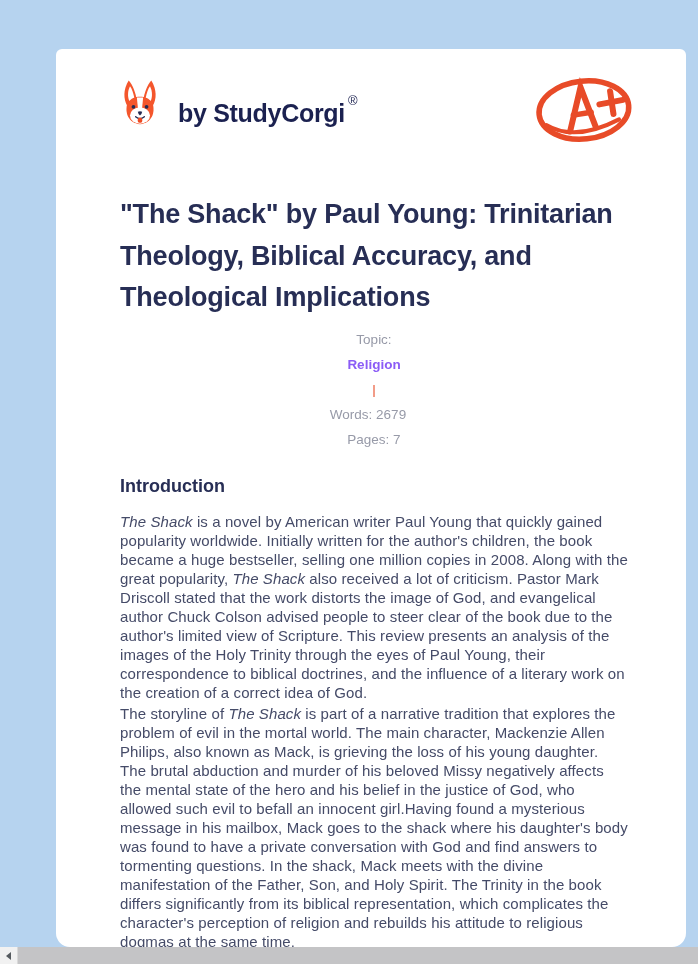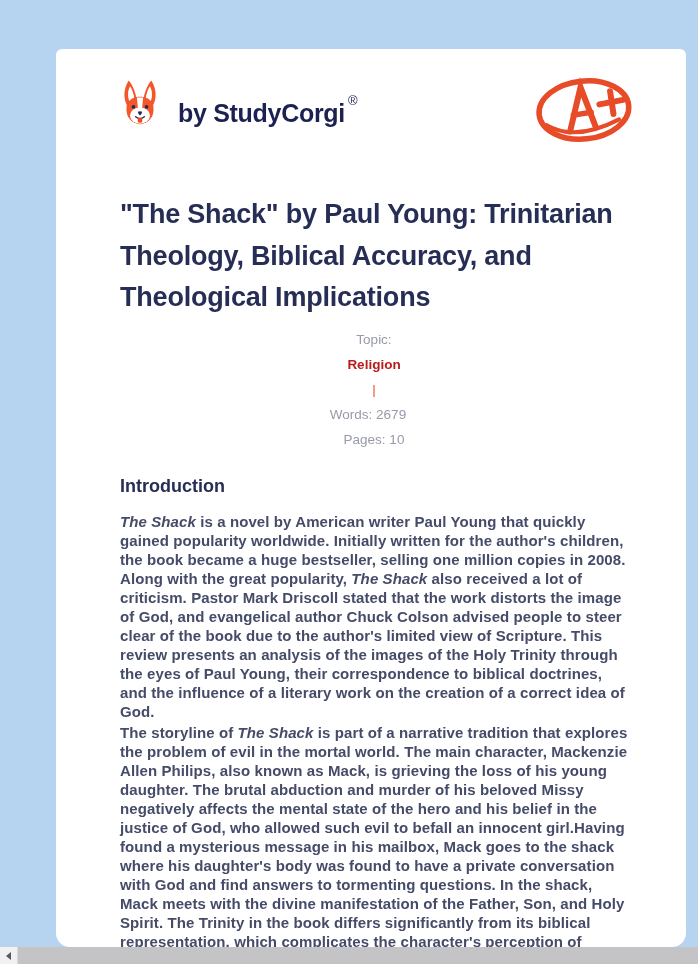--- a/index.html
+++ b/index.html
@@ -31,31 +31,31 @@
   .page-title{
     margin:46px 0 0 0;
     font-size:27px;line-height:41.5px;font-weight:bold;color:#272e55;
     letter-spacing:-0.2px;
   }
   .meta-row{
     margin-top:12px;
     font-size:13.5px;line-height:18px;color:#979aa8;
     display:flex;align-items:center;gap:7px;flex-direction:column;
   }
-  .meta-topic-value{color:#b91c1c;font-weight:bold;}
+  .meta-topic-value{color:#8b5cf6;font-weight:bold;}
   .meta-divider{color:#e8502d;padding:0 4px;}
   .meta-words{margin-right:12px;}
   h2.section-heading{
     margin:26px 0 15px 0;
     font-size:18px;line-height:22px;font-weight:bold;color:#272e55;
   }
   h2.section-heading.tight{margin-top:2px;}
   p.body-text{
     margin:0 0 2px 0;
-    font-size:15px;line-height:19px;color:#454b68;letter-spacing:0.1px;font-weight:bold;
+    font-size:15px;line-height:19px;color:#454b68;letter-spacing:0.1px;
   }
   p.body-text em{font-style:italic;}
   .hscrollbar{
     position:absolute;left:0;bottom:0;width:698px;height:17px;
     background:#f1f1f1;display:flex;align-items:center;
   }
   .scroll-btn{
     width:17px;height:17px;flex:0 0 17px;
     display:flex;align-items:center;justify-content:center;background:#f1f1f1;
   }
@@ -106,21 +106,21 @@
     </div>
   </div>
 
   <h1 class="page-title">"The Shack" by Paul Young: Trinitarian Theology, Biblical Accuracy, and Theological Implications</h1>
 
   <div class="meta-row">
     <span>Topic:</span>
     <span class="meta-topic-value">Religion</span>
     <span class="meta-divider">|</span>
     <span class="meta-words">Words: 2679</span>
-    <span>Pages: 10</span>
+    <span>Pages: 7</span>
   </div>
 
   <h2 class="section-heading">Introduction</h2>
   <p class="body-text"><em>The Shack</em><span> is a novel by American writer Paul Young that quickly gained popularity worldwide. Initially written for the author's children, the book became a huge bestseller, selling one million copies in 2008. Along with the great popularity, </span><em>The Shack</em><span> also received a lot of criticism. Pastor Mark Driscoll stated that the work distorts the image of God, and evangelical author Chuck Colson advised people to steer clear of the book due to the author's limited view of Scripture. This review presents an analysis of the images of the Holy Trinity through the eyes of Paul Young, their correspondence to biblical doctrines, and the influence of a literary work on the creation of a correct idea of God.</span></p>
 
   <p class="body-text"><span>The storyline of </span><em>The Shack</em><span> is part of a narrative tradition that explores the problem of evil in the mortal world. The main character, Mackenzie Allen Philips, also known as Mack, is grieving the loss of his young daughter. The brutal abduction and murder of his beloved Missy negatively affects the mental state of the hero and his belief in the justice of God, who allowed such evil to befall an innocent girl.Having found a mysterious message in his mailbox, Mack goes to the shack where his daughter's body was found to have a private conversation with God and find answers to tormenting questions. In the shack, Mack meets with the divine manifestation of the Father, Son, and Holy Spirit. The Trinity in the book differs significantly from its biblical representation, which complicates the character's perception of religion and rebuilds his attitude to religious dogmas at the same time.</span></p>
 
 </div>
 
 <div class="hscrollbar">

